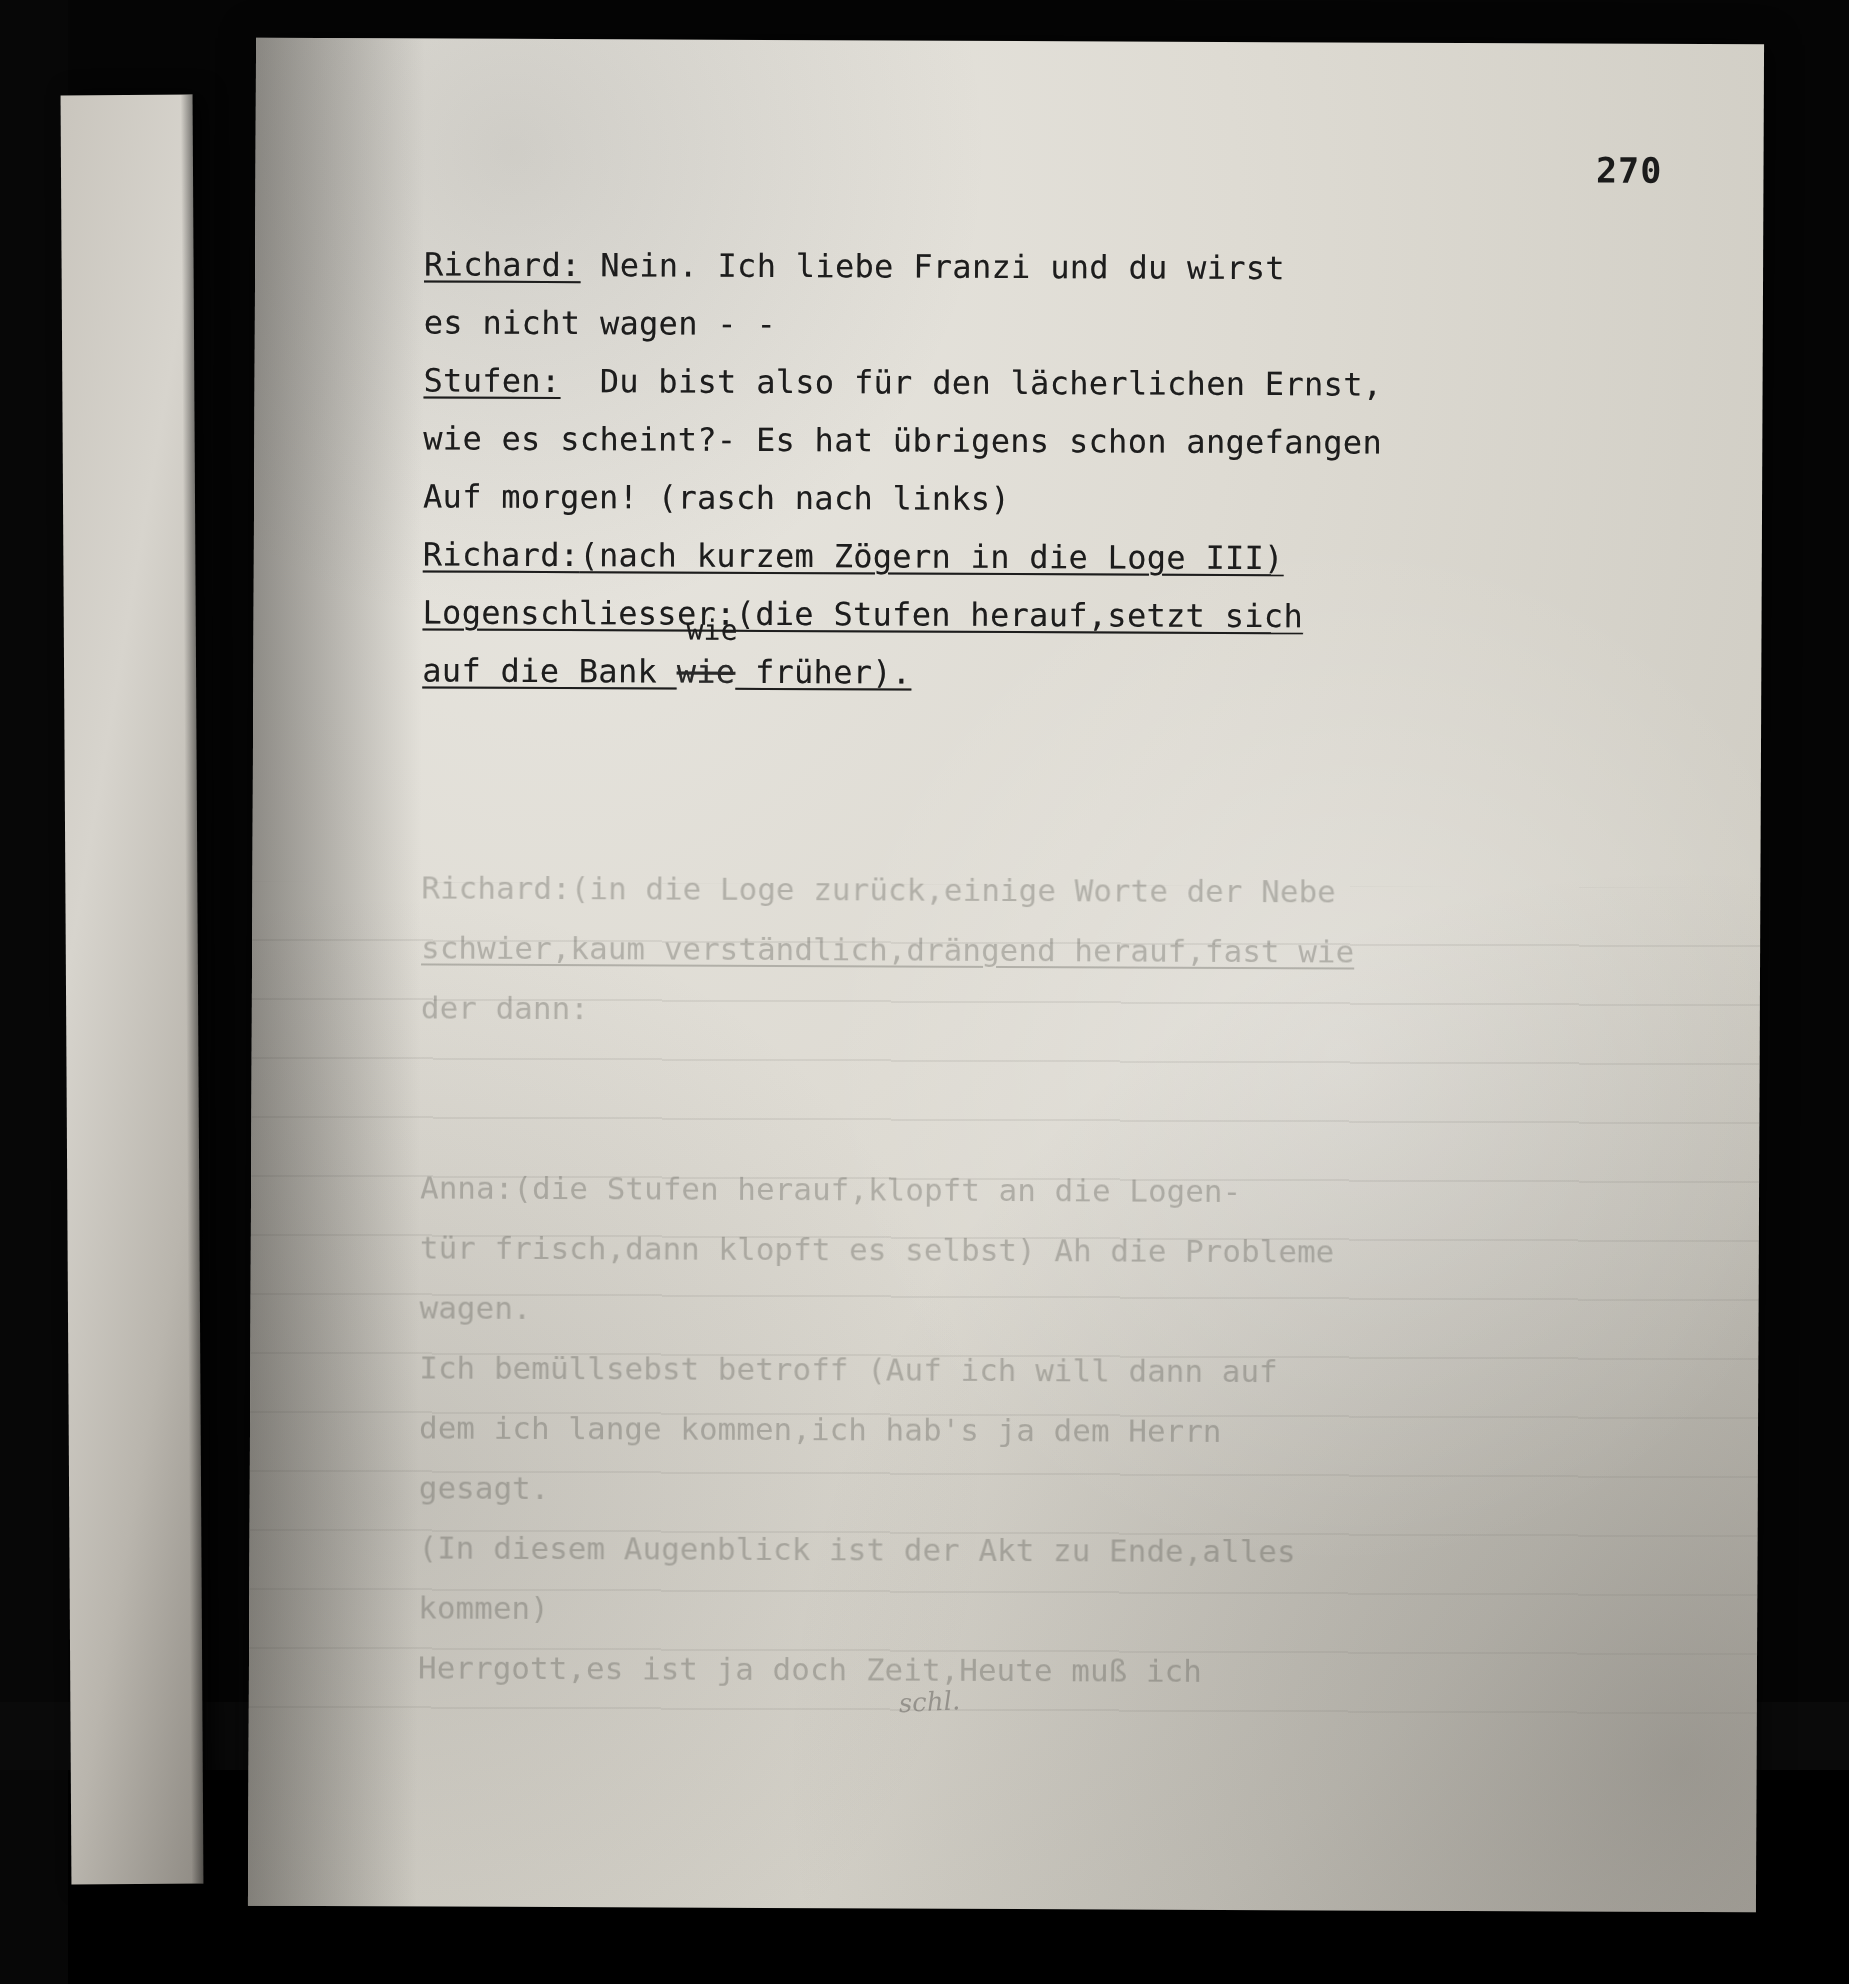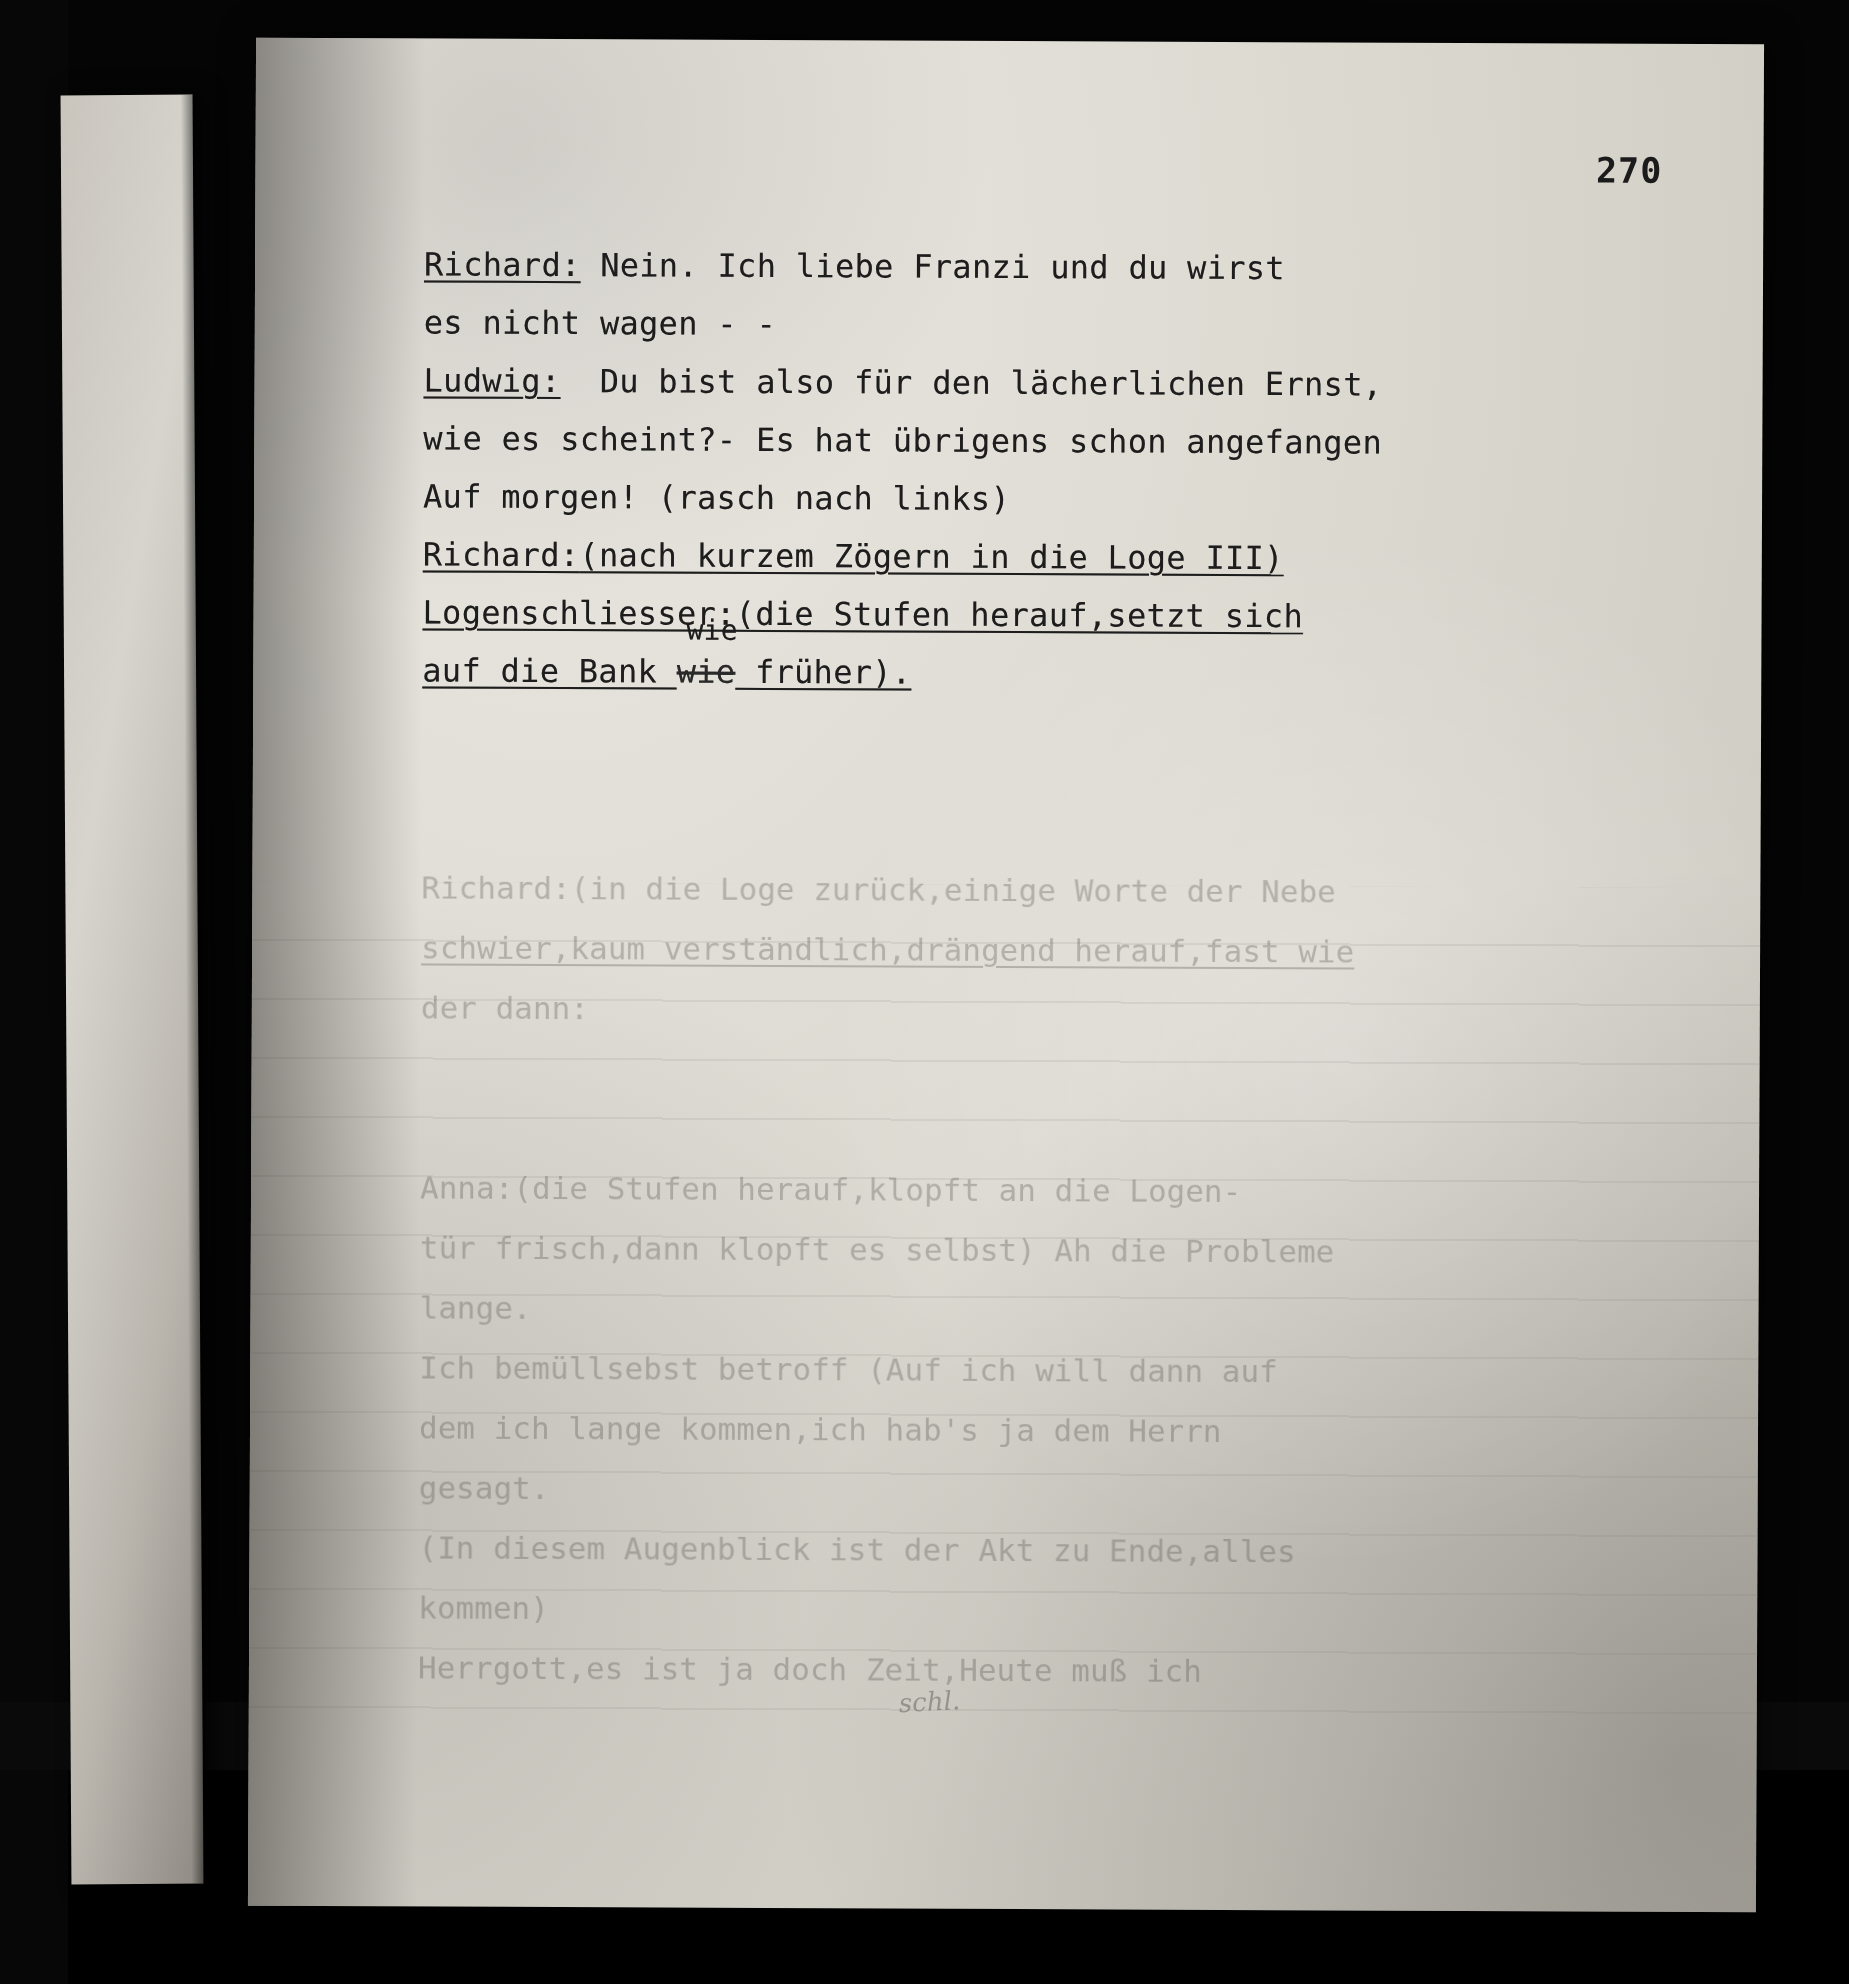--- a/index.html
+++ b/index.html
@@ -209,41 +209,41 @@
     <div class="rules"></div>
 
     <div class="page-number">270</div>
 
     <div class="typed-block">
 
       <div class="line"><span class="u">Richard:</span><span> Nein. Ich liebe Franzi und du wirst</span></div>
 
       <div class="line"><span>es nicht wagen - -</span></div>
 
-      <div class="line"><span class="u">Ludwig:</span><span>  Du bist also für den lächerlichen Ernst,</span></div>
+      <div class="line"><span class="u">Stufen:</span><span>  Du bist also für den lächerlichen Ernst,</span></div>
 
       <div class="line"><span>wie es scheint?- Es hat übrigens schon angefangen</span></div>
 
       <div class="line"><span>Auf morgen! (rasch nach links)</span></div>
 
       <div class="line"><span class="u">Richard:</span><span class="u">(nach kurzem Zögern in die Loge III)</span></div>
 
       <div class="line"><span class="u">Logenschliesser:</span><span class="u">(die Stufen herauf,setzt sich</span></div>
 
       <div class="line"><span class="superscript">wie</span><span class="u">auf die Bank </span><span class="u strike">wie</span><span class="u"> früher).</span></div>
 
     </div>
 
     <div class="ghost"><span>Richard:(in die Loge zurück,einige Worte der Nebe</span>
 <span class="u2">schwier,kaum verständlich,drängend herauf,fast wie</span>
 <span>der dann:</span>
 <span class="gap"></span>
 <span>Anna:(die Stufen herauf,klopft an die Logen-</span>
 <span>tür frisch,dann klopft es selbst) Ah die Probleme</span>
-<span>lange.</span>
+<span>wagen.</span>
 <span>Ich bemüllsebst betroff (Auf ich will dann auf</span>
 <span>dem ich lange kommen,ich hab's ja dem Herrn</span>
 <span>gesagt.</span>
 <span>(In diesem Augenblick ist der Akt zu Ende,alles</span>
 <span>kommen)</span>
 <span>Herrgott,es ist ja doch Zeit,Heute muß ich</span></div>
 
     <div class="handwriting">schl.</div>
 
   </div>

